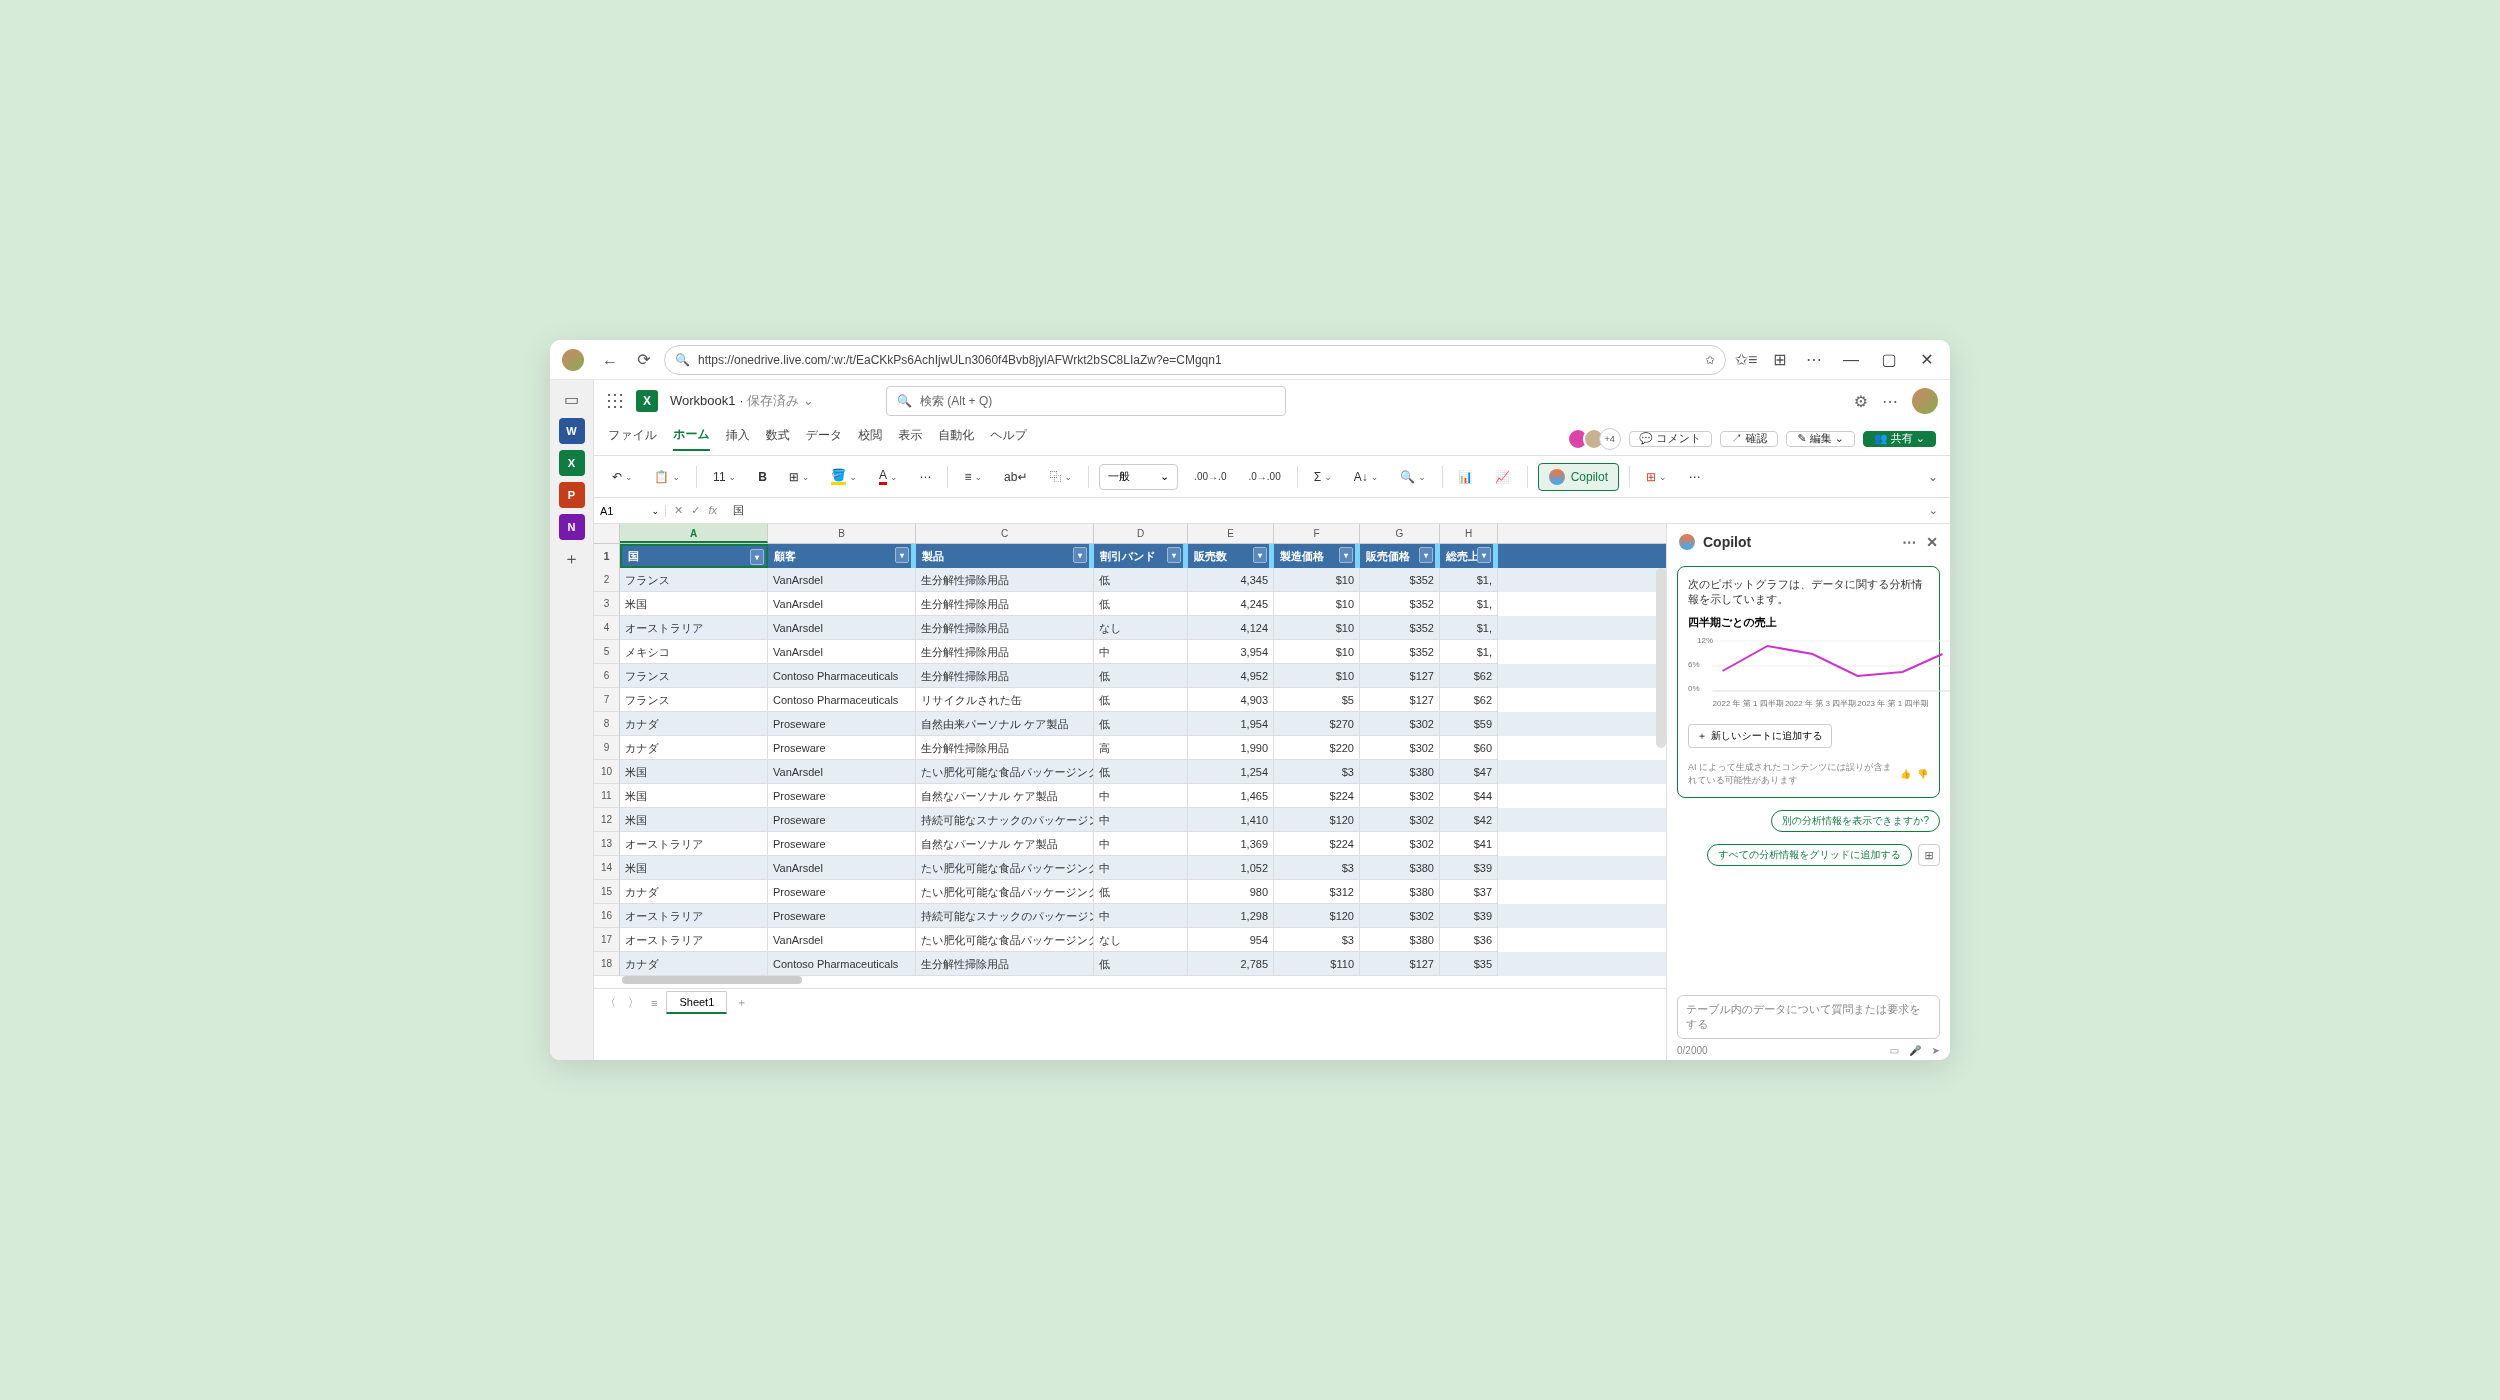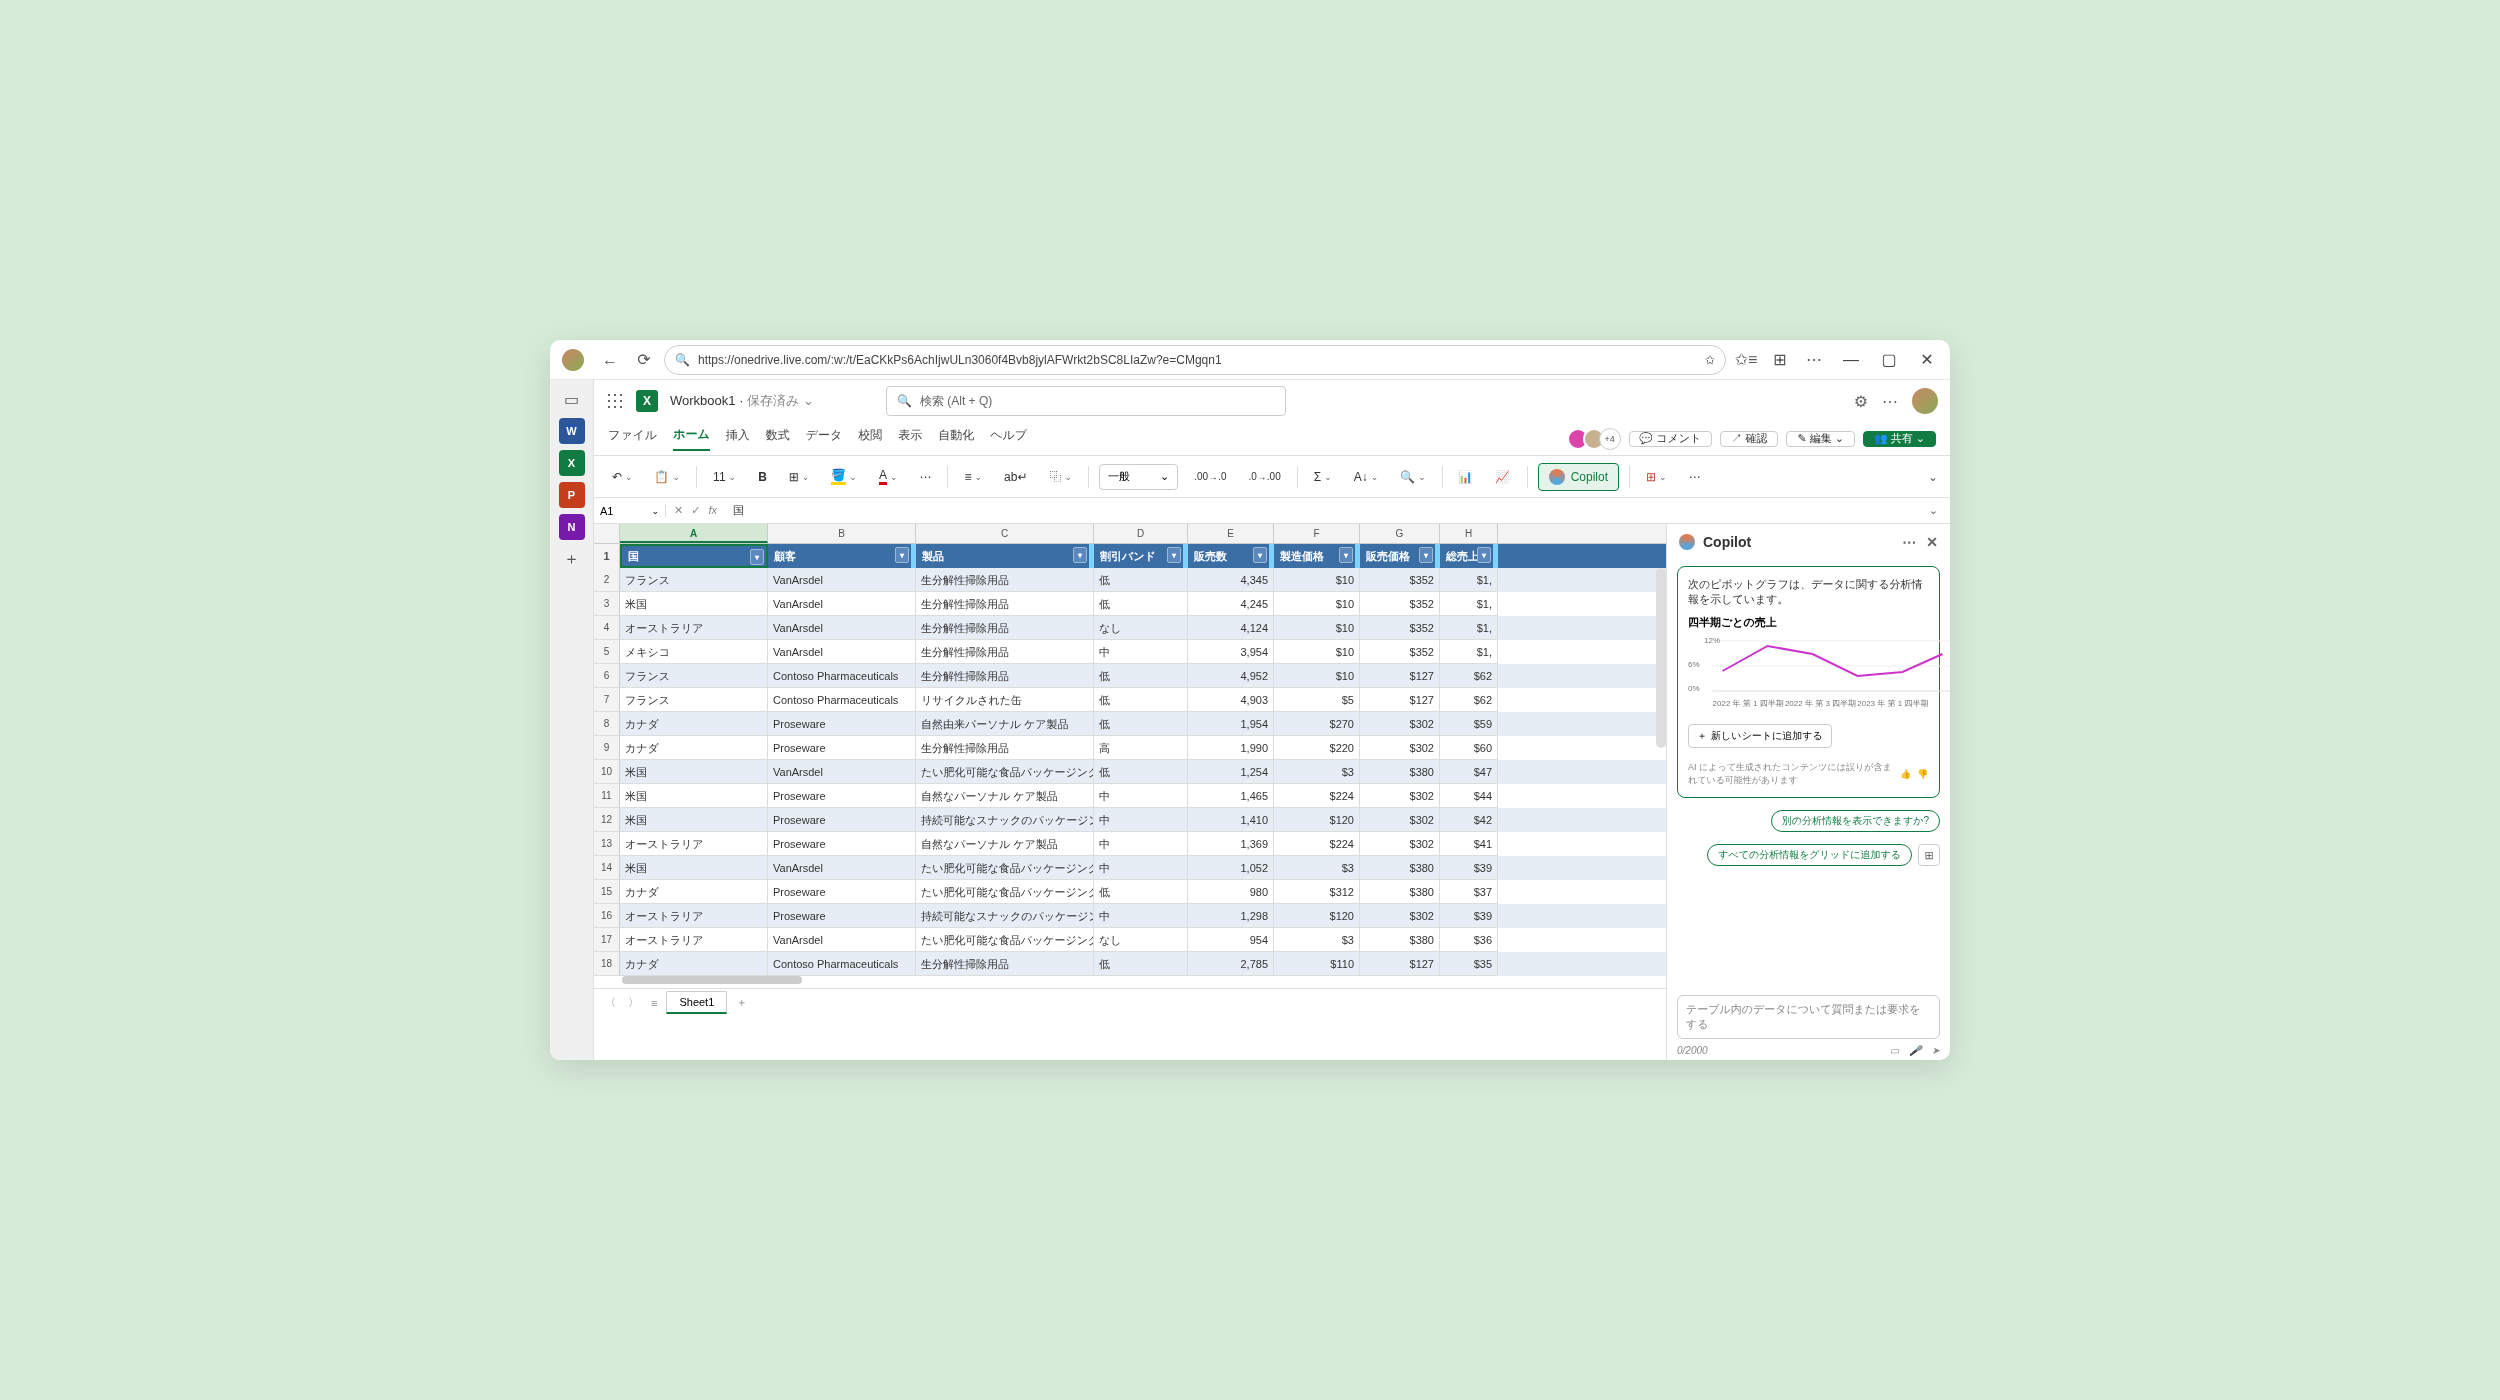--- a/index.html
+++ b/index.html
@@ -109,21 +109,21 @@
 .minichart svg { width: 100%; height: 60px; }
 .minichart .xl { display: flex; justify-content: space-around; }
 .addsheet { margin-top: 8px; display: inline-flex; align-items: center; gap: 4px; padding: 4px 8px; border: 1px solid #ccc; border-radius: 4px; font-size: 10px; cursor: pointer; }
 .cpfoot { display: flex; align-items: center; gap: 6px; margin-top: 13px; font-size: 9px; color: #888; }
 .cpfoot .thumbs { margin-left: auto; display: flex; gap: 6px; cursor: pointer; }
 .suggest { margin: 6px 10px; display: flex; justify-content: flex-end; gap: 6px; }
 .chip { border: 1px solid #107c41; color: #107c41; border-radius: 12px; padding: 3px 10px; font-size: 10px; cursor: pointer; }
 .gridicon { width: 22px; height: 22px; border: 1px solid #ccc; border-radius: 4px; display: flex; align-items: center; justify-content: center; color: #666; cursor: pointer; }
 .cpinput { margin: 8px 10px 4px; }
 .cpinput .box { border: 1px solid #ccc; border-radius: 6px; padding: 6px 8px; font-size: 11px; color: #888; min-height: 34px; }
-.cpinput .under { display: flex; align-items: center; gap: 10px; font-size: 10px; color: #888; margin-top: 6px; font-style: italic; }
+.cpinput .under { display: flex; align-items: center; gap: 10px; font-size: 10px; color: #888; margin-top: 6px; }
 .cpinput .under .icons { margin-left: auto; display: flex; gap: 10px; cursor: pointer; }
 
 .ico { font-family: "Segoe UI Symbol", sans-serif; }
 </style>
 </head>
 <body>
 
 <div class="window">
 
   <div class="titlebar">
@@ -565,21 +565,21 @@
             <span>Copilot</span>
             <div class="actions">
               <span>⋯</span>
               <span>✕</span>
             </div>
           </div>
           <div class="cpcard">
             <p>次のピボットグラフは、データに関する分析情報を示しています。</p>
             <h4>四半期ごとの売上</h4>
             <div class="minichart">
-              <div style="position:absolute;left:16px;top:0;">12%</div>
+              <div style="position:absolute;left:9px;top:0;">12%</div>
               <div style="position:absolute;left:0;top:24px;">6%</div>
               <div style="position:absolute;left:0;top:48px;">0%</div>
               <svg viewBox="0 0 240 60" style="margin-left:24px;">
                 <line x1="0" y1="55" x2="240" y2="55" stroke="#ddd"></line>
                 <line x1="0" y1="30" x2="240" y2="30" stroke="#eee"></line>
                 <line x1="0" y1="5" x2="240" y2="5" stroke="#eee"></line>
                 <polyline points="10,35 55,10 100,18 145,40 190,36 230,18" fill="none" stroke="#c3c" stroke-width="2"></polyline>
               </svg>
               <div class="xl" style="margin-left:24px;">
                 <span>2022 年 第 1 四半期</span>

